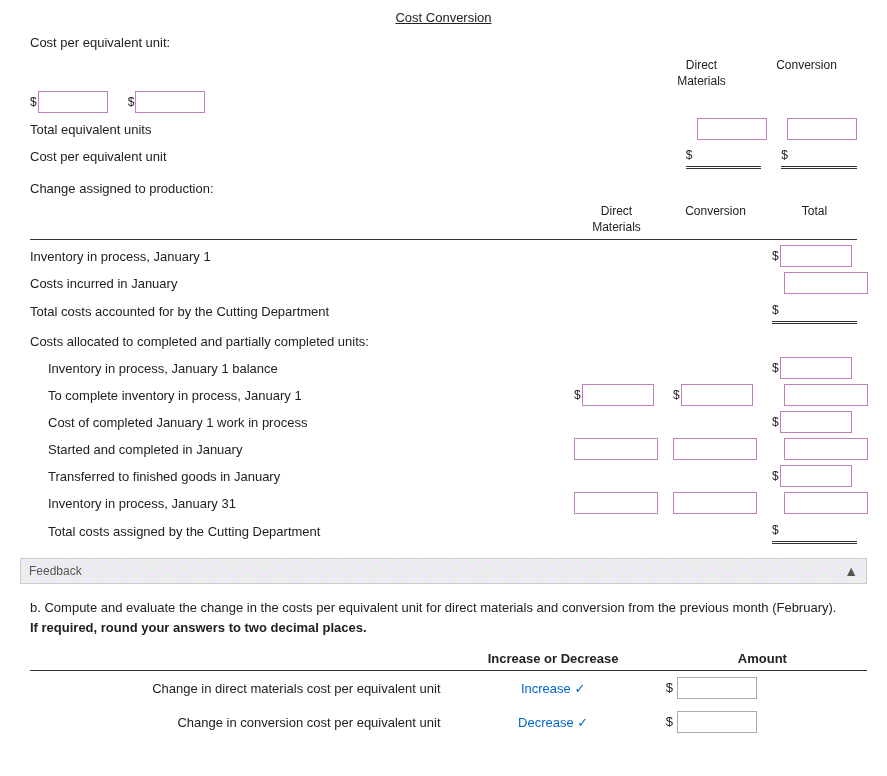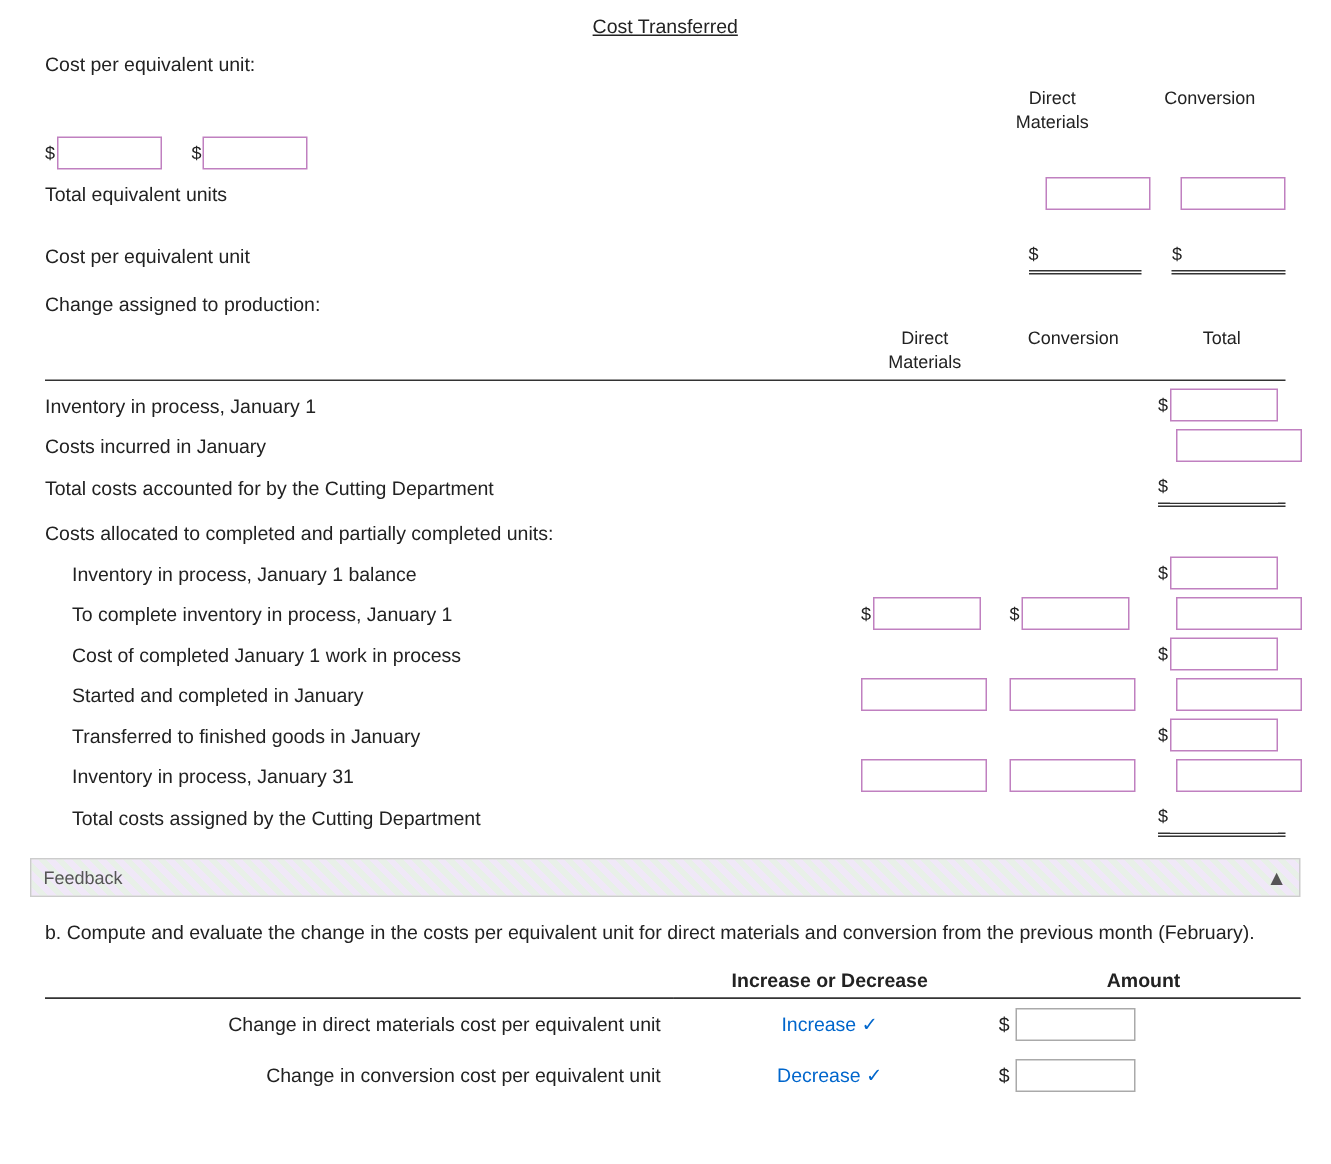--- a/index.html
+++ b/index.html
@@ -111,21 +111,21 @@
       border-top: 1px solid #aaa;
       margin: 4px 0;
     }
     .indent {
       margin-left: 18px;
     }
   </style>
 </head>
 <body>
 
-<div class="page-title">Cost Transferred</div>
+<div class="page-title">Cost Conversion</div>
 
 <div style="margin-left:10px;">
   <div class="section-label">Cost per equivalent unit:</div>
 
   <div style="display:flex; justify-content:flex-end; margin-right:18px; margin-bottom:2px; gap:20px;">
     <div class="header-cell" style="width:85px; text-align:center; font-size:12px; line-height:1.3;">Direct<br>Materials</div>
     <div class="header-cell" style="width:85px; text-align:center; font-size:12px;">Conversion</div>
   </div>
 
   <div class="data-row" style="margin-bottom:5px;">
@@ -134,21 +134,21 @@
         <span class="dollar-prefix">$</span>
         <input type="text" class="input-field" style="">
       </div>
       <div style="display:flex; align-items:center;">
         <span class="dollar-prefix">$</span>
         <input type="text" class="input-field" style="">
       </div>
     </div>
   </div>
 
-  <div class="data-row" style="margin-bottom:18px;">
+  <div class="data-row" style="margin-bottom:4px;">
     <div class="data-row-label">Total equivalent units</div>
     <div style="display:flex; gap:20px; align-items:center; margin-right:10px;">
       <div style="display:flex; align-items:center;">
         <input type="text" class="input-field" style="margin-left: 12px;">
       </div>
       <div style="display:flex; align-items:center;">
         <input type="text" class="input-field" style="">
       </div>
     </div>
   </div>
@@ -310,20 +310,21 @@
 </div>
 
 <div class="feedback-bar" style="margin-top:14px;">
   <span>Feedback</span>
   <span style="font-size:14px;">▲</span>
 </div>
 
 <div style="margin-top:14px; margin-left:10px;">
   <div class="part-b-intro">
     <span>b.  Compute and evaluate the change in the costs per equivalent unit for direct materials and conversion from the previous month (February).</span><br>
+    <span class="part-b-bold">If required, round your answers to two decimal places.</span>
   </div>
 
   <table class="table-b">
     <thead>
       <tr>
         <th style="text-align:left; border-bottom:1px solid #333; width:50%;"></th>
         <th style="border-bottom:1px solid #333; width:25%; text-align:center;">Increase or Decrease</th>
         <th style="border-bottom:1px solid #333; width:25%; text-align:center;">Amount</th>
       </tr>
     </thead>

